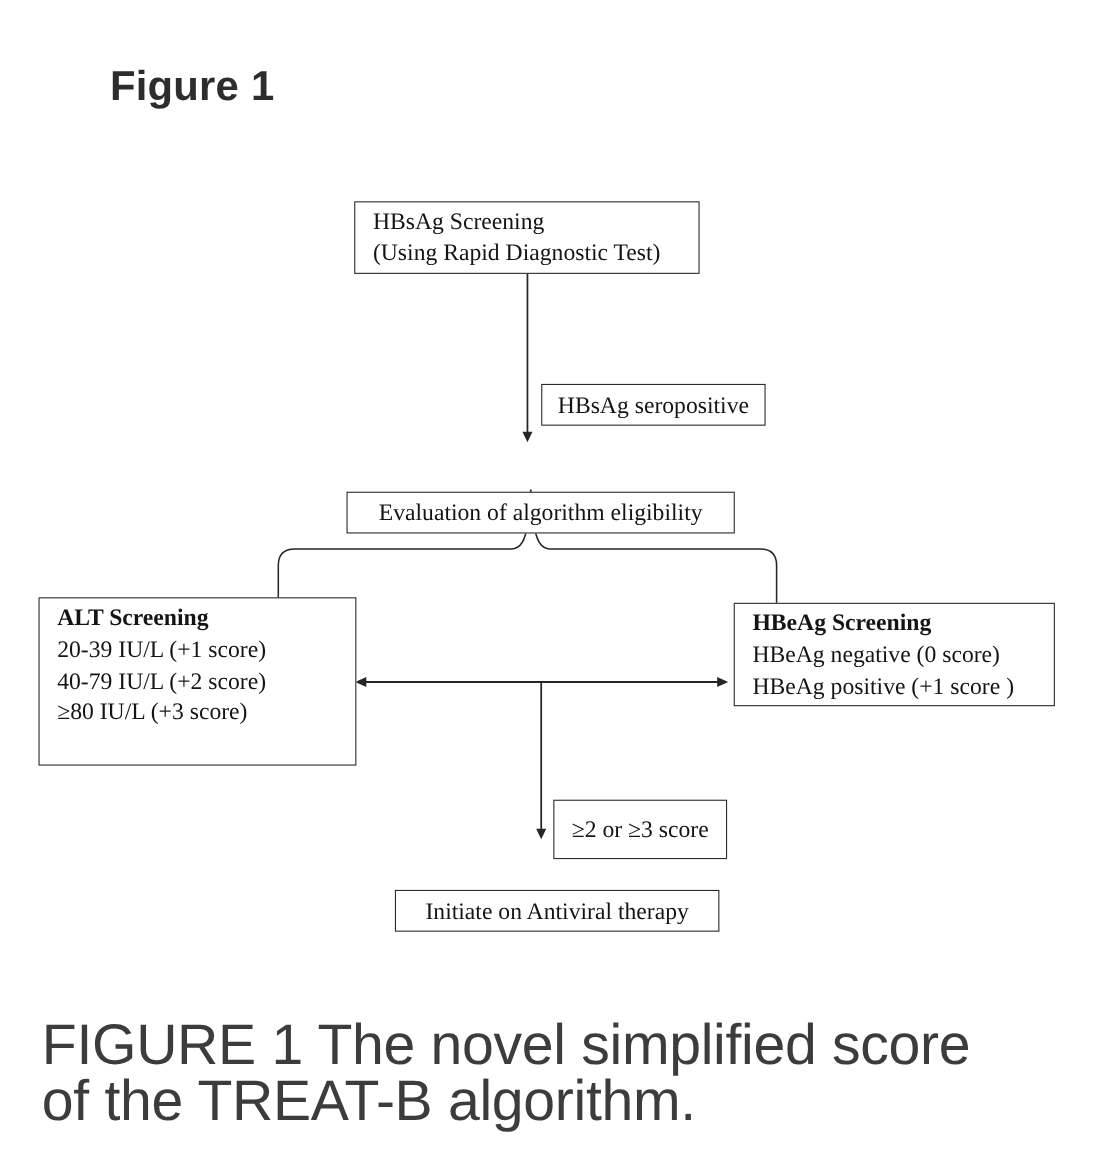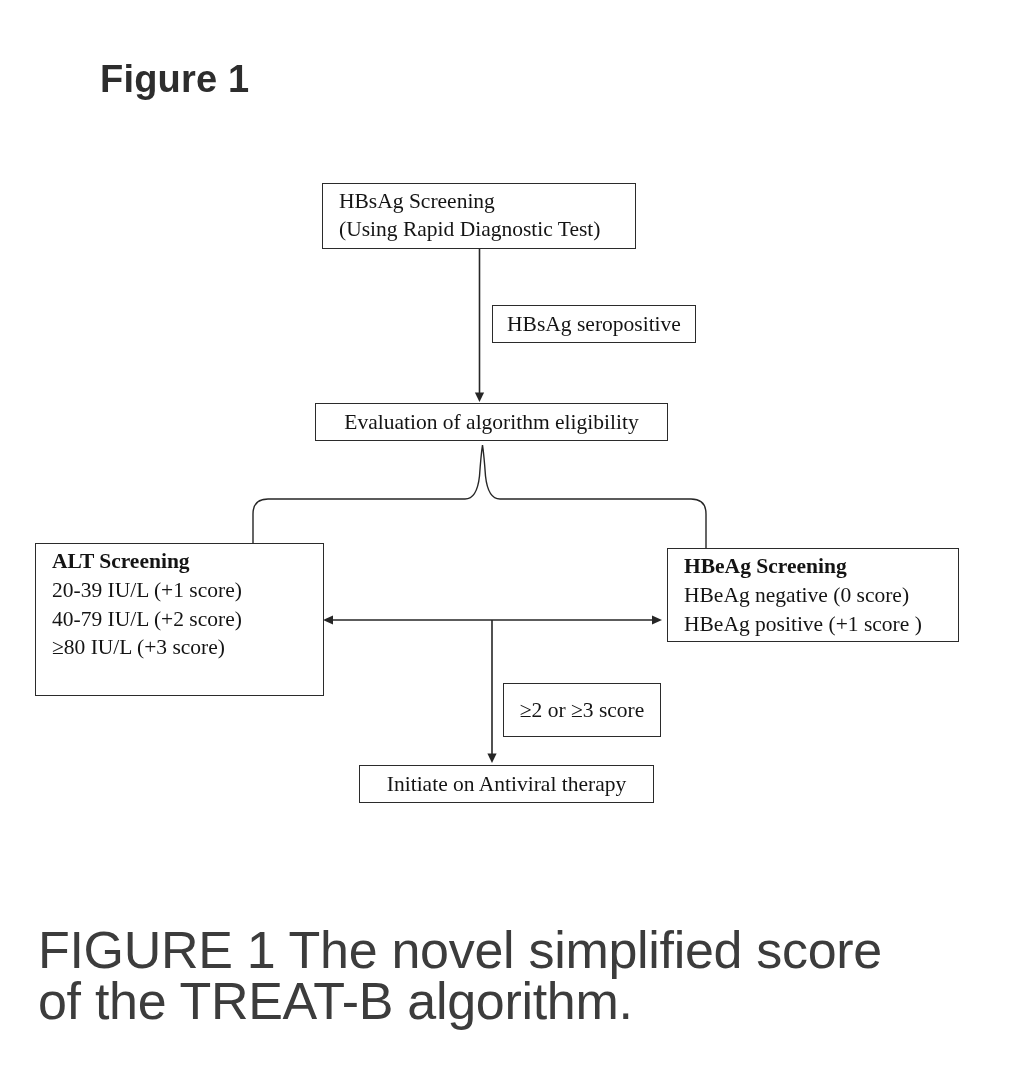--- a/index.html
+++ b/index.html
@@ -40,20 +40,21 @@
     background:var(--bg);
     color:var(--boxtext);
     font-size:21.5px;
     line-height:28px;
   }
   .fc-box.center{
     display:flex;
     align-items:center;
     justify-content:center;
     text-align:center;
+    margin-top:44px;
   }
   .fc-box.multiline{
     padding:3px 16px;
   }
   .fc-line{display:block;}
   .bold{font-weight:700;}
   .box-hbsag      {left:322px; top:183px; width:314px; height:66px;}
   .box-seropos    {left:492px; top:305px; width:204px; height:38px;}
   .box-eval       {left:315px; top:403px; width:353px; height:38px;}
   .box-alt        {left:35px;  top:543px; width:289px; height:153px; line-height:28.8px; padding-top:5px;}

